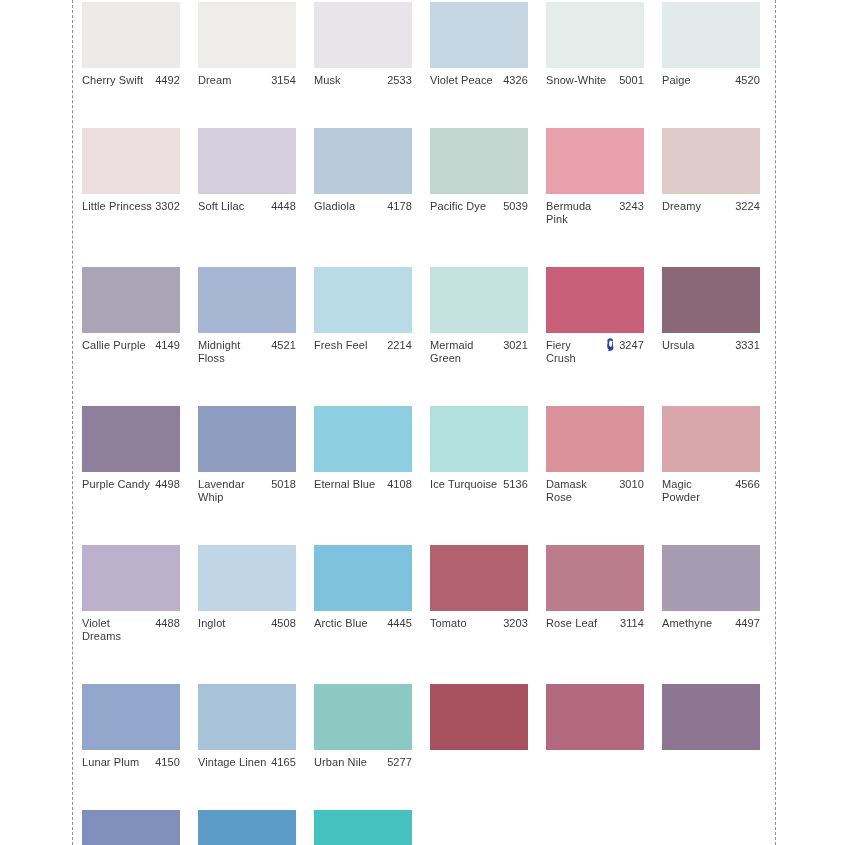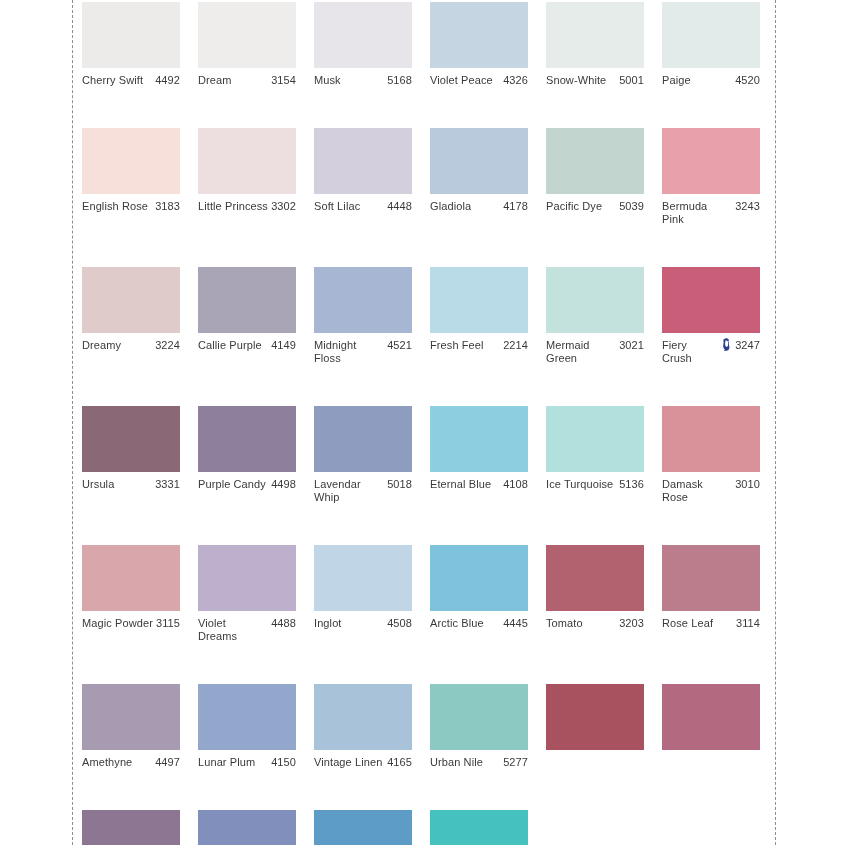--- a/index.html
+++ b/index.html
@@ -122,21 +122,21 @@
           </div>
           <span class="swatch-code">3154</span>
         </div>
       </div>
       <div class="swatch-cell">
         <div class="swatch-chip" style="background: rgb(232, 229, 234);"></div>
         <div class="swatch-meta">
           <div class="swatch-name-wrap">
             <span class="swatch-name">Musk</span>
           </div>
-          <span class="swatch-code">5168</span>
+          <span class="swatch-code">2533</span>
         </div>
       </div>
       <div class="swatch-cell">
         <div class="swatch-chip" style="background: rgb(197, 213, 226);"></div>
         <div class="swatch-meta">
           <div class="swatch-name-wrap">
             <span class="swatch-name">Violet Peace</span>
           </div>
           <span class="swatch-code">4326</span>
         </div>
@@ -150,29 +150,20 @@
           <span class="swatch-code">5001</span>
         </div>
       </div>
       <div class="swatch-cell">
         <div class="swatch-chip" style="background: rgb(227, 234, 234);"></div>
         <div class="swatch-meta">
           <div class="swatch-name-wrap">
             <span class="swatch-name">Paige</span>
           </div>
           <span class="swatch-code">4520</span>
-        </div>
-      </div>
-      <div class="swatch-cell">
-        <div class="swatch-chip" style="background: rgb(247, 224, 217);"></div>
-        <div class="swatch-meta">
-          <div class="swatch-name-wrap">
-            <span class="swatch-name">English Rose</span>
-          </div>
-          <span class="swatch-code">3183</span>
         </div>
       </div>
       <div class="swatch-cell">
         <div class="swatch-chip" style="background: rgb(237, 223, 223);"></div>
         <div class="swatch-meta">
           <div class="swatch-name-wrap">
             <span class="swatch-name">Little Princess</span>
           </div>
           <span class="swatch-code">3302</span>
         </div>
@@ -329,21 +320,21 @@
           </div>
           <span class="swatch-code">3010</span>
         </div>
       </div>
       <div class="swatch-cell">
         <div class="swatch-chip" style="background: rgb(217, 166, 171);"></div>
         <div class="swatch-meta">
           <div class="swatch-name-wrap">
             <span class="swatch-name">Magic Powder</span>
           </div>
-          <span class="swatch-code">3115</span>
+          <span class="swatch-code">4566</span>
         </div>
       </div>
       <div class="swatch-cell">
         <div class="swatch-chip" style="background: rgb(188, 176, 205);"></div>
         <div class="swatch-meta">
           <div class="swatch-name-wrap">
             <span class="swatch-name">Violet Dreams</span>
           </div>
           <span class="swatch-code">4488</span>
         </div>

